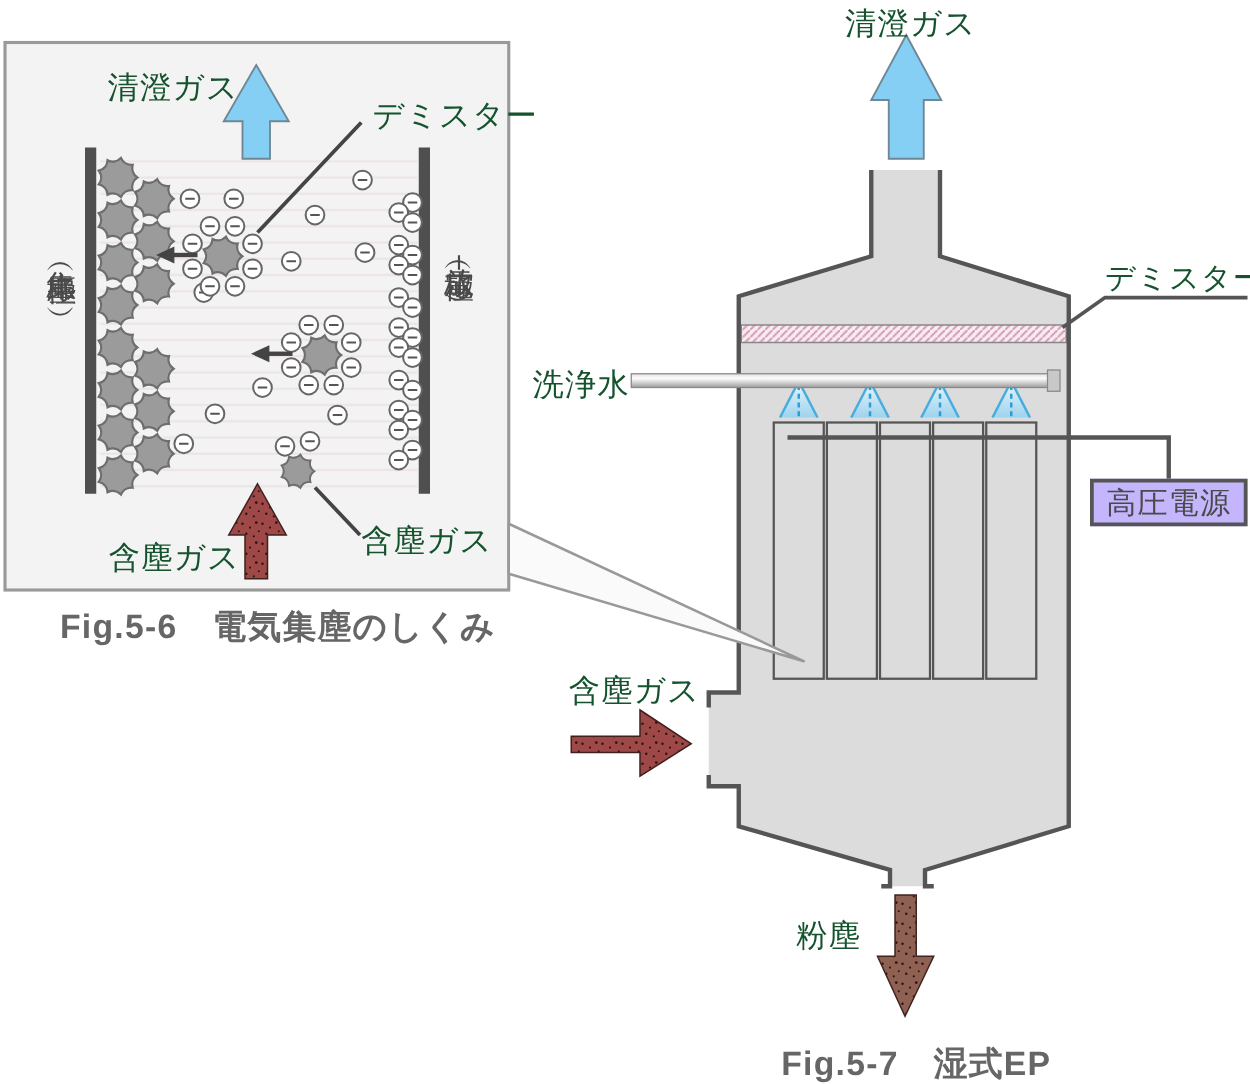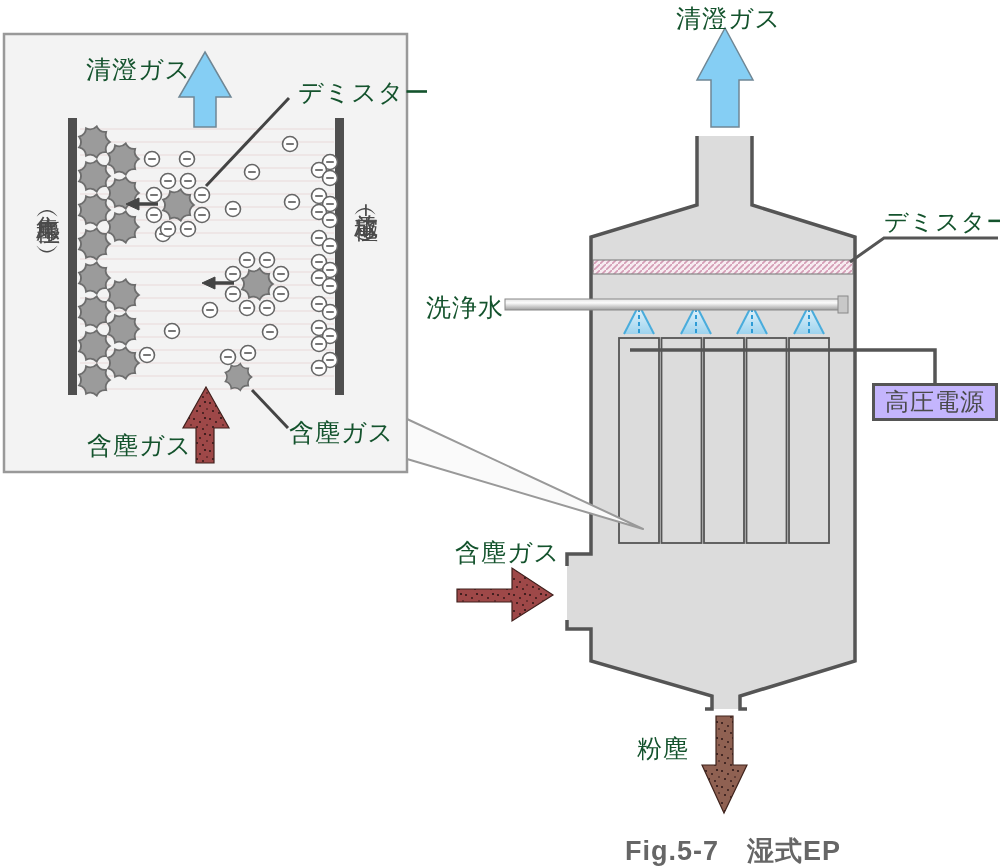--- a/index.html
+++ b/index.html
@@ -206,20 +206,21 @@
 
   <polygon points="716,716 733,716 733,765 747,765 724,813 702,765 716,765" fill="url(#speckBrown)" stroke="#40241D" stroke-width="1.2"></polygon>
 </svg>
 
 <div class="lbl" style="left:86px;top:53px;">清澄ガス</div>
 <div class="lbl" style="left:298px;top:76px;">デミスター</div>
 <div class="vlbl" style="left:32px;top:197px;">集塵極（＋）</div>
 <div class="vlbl" style="left:350px;top:195px;">放電極（−）</div>
 <div class="lbl" style="left:87px;top:429px;">含塵ガス</div>
 <div class="lbl" style="left:289px;top:416px;">含塵ガス</div>
+<div class="caption" style="left:48px;top:483px;">Fig.5-6　電気集塵のしくみ</div>
 
 <div class="lbl" style="left:676px;top:2px;">清澄ガス</div>
 <div class="lbl" style="left:884px;top:206px;font-size:24px;">デミスター</div>
 <div class="lbl" style="left:426px;top:291px;">洗浄水</div>
 <div class="hvbox">
   <span>高圧電源</span>
 </div>
 <div class="lbl" style="left:455px;top:536px;">含塵ガス</div>
 <div class="lbl" style="left:637px;top:732px;">粉塵</div>
 <div class="caption" style="left:625px;top:833px;">Fig.5-7　湿式EP</div>

